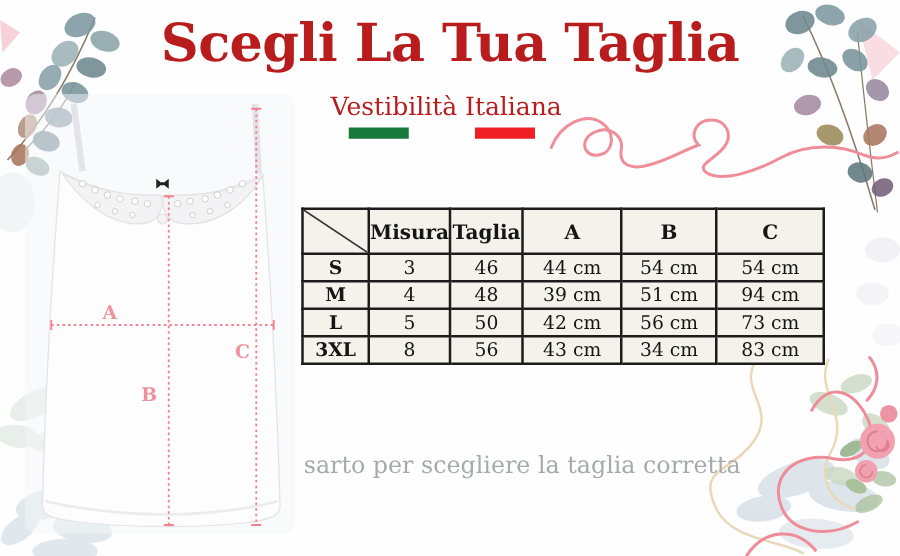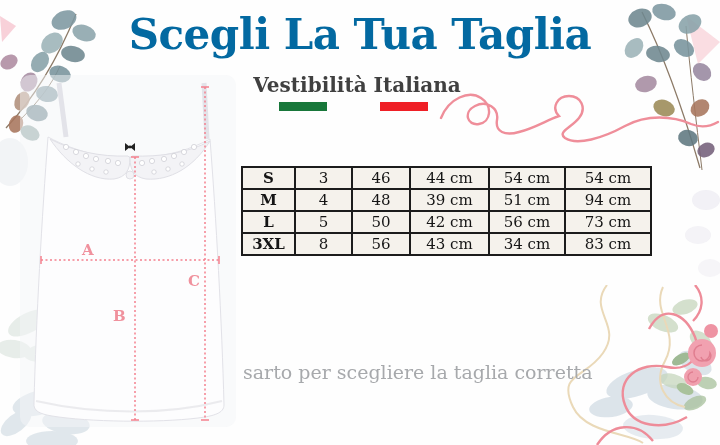--- a/index.html
+++ b/index.html
@@ -1,22 +1,22 @@
 <!DOCTYPE html>
 <html><head>
 <meta charset="utf-8">
 <style>
   html,body{margin:0;padding:0;background:#ffffff;}
   .page{position:relative;width:720px;height:445px;background:#fefefe;overflow:hidden;
         font-family:"DejaVu Serif","Liberation Serif",serif;}
   .deco{position:absolute;pointer-events:none;}
   .title{position:absolute;top:10px;left:0;width:720px;text-align:center;
-         font-size:42px;font-weight:bold;color:#0369a1;letter-spacing:-0.5px;}
+         font-size:42px;font-weight:bold;color:#b91c1c;letter-spacing:-0.5px;}
   .subtitle{position:absolute;top:73px;left:0;width:714px;text-align:center;
-            font-size:20px;font-weight:bold;color:#404040;}
+            font-size:20px;font-weight:normal;color:#b91c1c;}
   .flag-bar{position:absolute;top:102px;height:9px;width:48px;}
   .flag-green{left:279px;background:#18773a;}
   .flag-red{left:380px;background:#ef1f26;}
   .product{position:absolute;left:18px;top:75px;width:220px;height:360px;}
   .size-table{position:absolute;left:241px;top:166px;border-collapse:collapse;
               background:#f5f2ec;table-layout:fixed;}
   .size-table th,.size-table td{border:2px solid #1c1c1c;text-align:center;
               vertical-align:middle;padding:0;color:#151515;font-size:15px;}
   .size-table th{font-weight:bold;font-size:16px;}
   .size-table tr{height:22px;}
@@ -196,20 +196,32 @@
   <table class="size-table">
     <colgroup>
       <col style="width:53px">
         <col style="width:57px">
         <col style="width:58px">
       <col style="width:79px">
         <col style="width:76px">
         <col style="width:86px">
     </colgroup>
     <tbody>
+        <tr class="head">
+      <th class="diagcell">
+        <svg viewBox="0 0 53 36" preserveAspectRatio="none">
+          <line x1="0" y1="0" x2="53" y2="36" stroke="#333" stroke-width="1.3"></line>
+        </svg>
+      </th>
+      <th>Misura</th>
+      <th>Taglia</th>
+      <th>A</th>
+      <th>B</th>
+      <th>C</th>
+    </tr>
     <tr>
       <th class="rowhead">S</th>
       <td>3</td>
       <td>46</td>
       <td>44 cm</td>
       <td>54 cm</td>
       <td>54 cm</td>
     </tr>
     <tr>
       <th class="rowhead">M</th>

